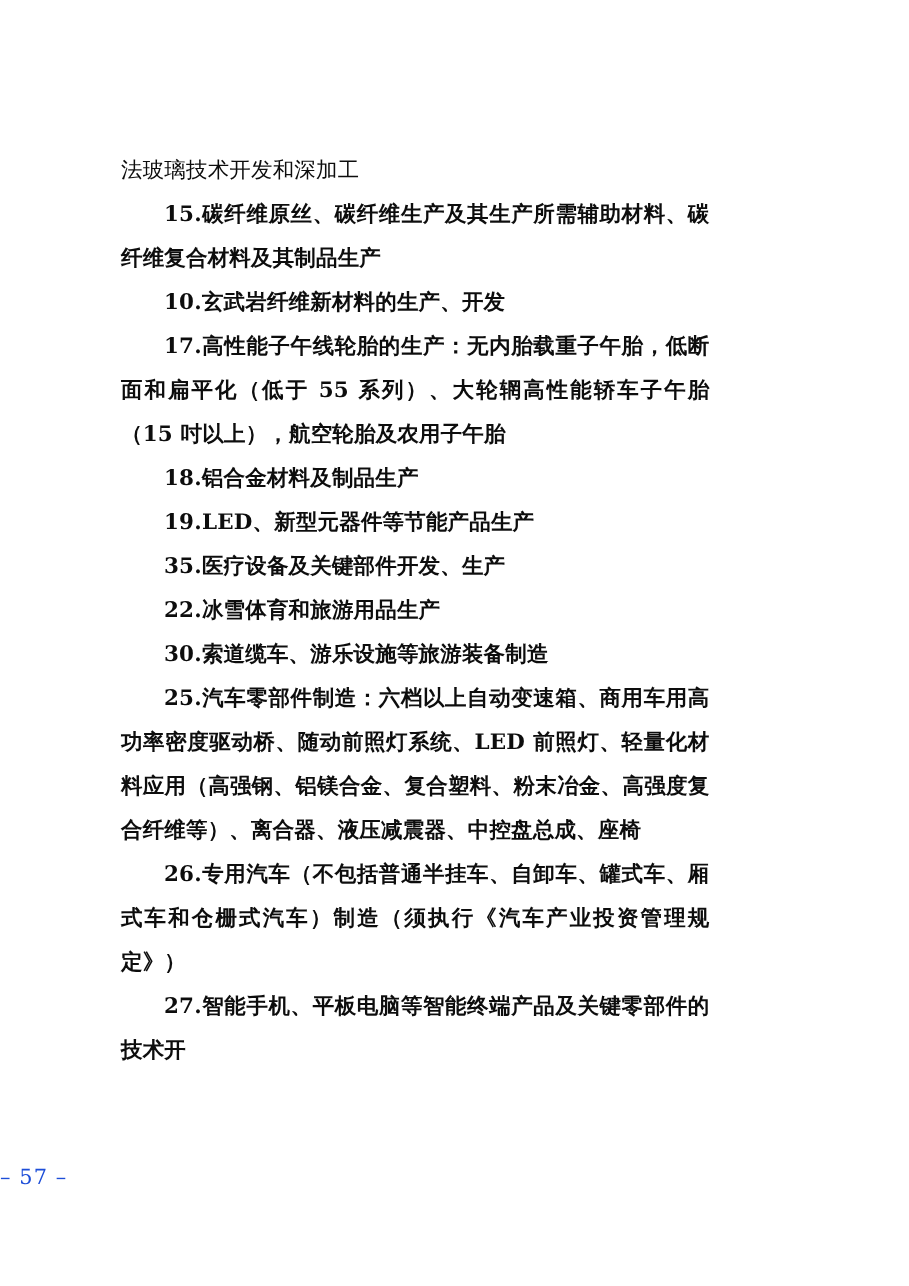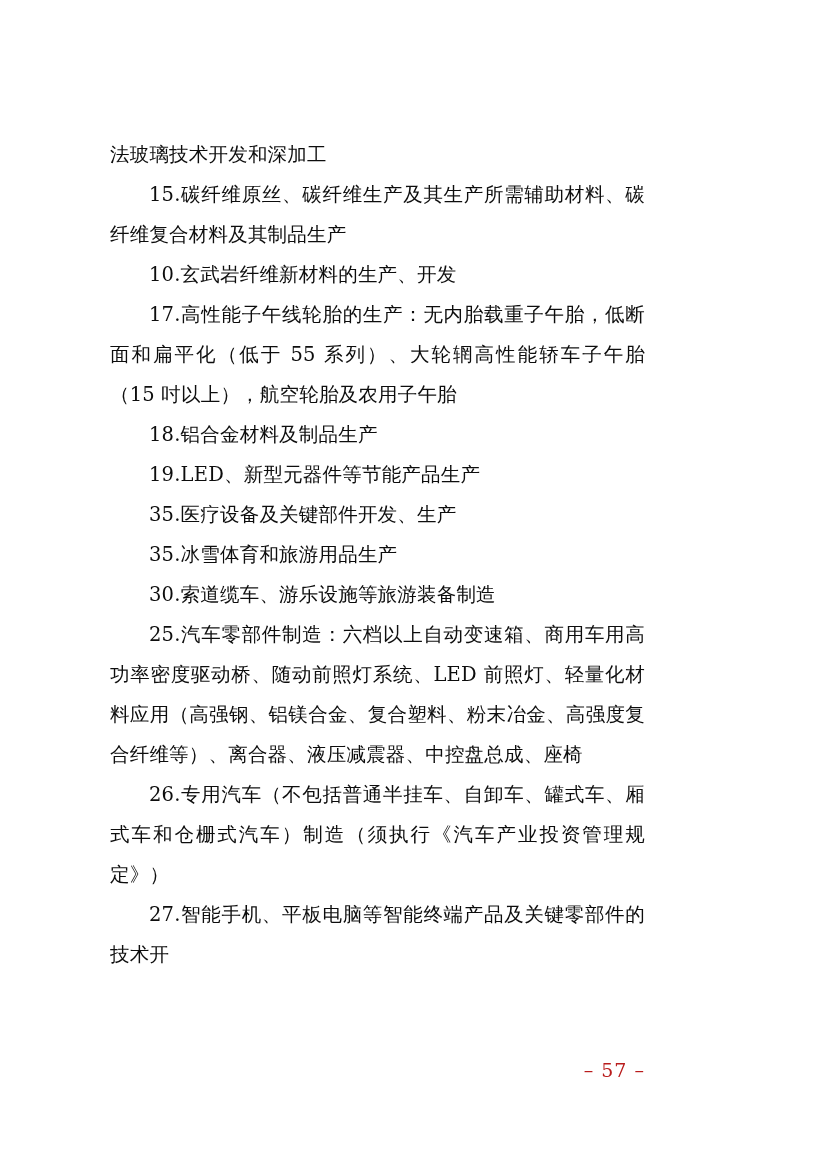--- a/index.html
+++ b/index.html
@@ -31,45 +31,46 @@
   }
   .para {
     margin: 0;
     padding: 0;
   }
   .para.cont {
     text-indent: 0;
   }
   .para.indent {
     text-indent: 2em;
+    font-weight: bold;
   }
   .page-number {
     position: absolute;
     left: 0;
     right: 96px;
     bottom: 88px;
-    text-align: right;
+    text-align: left;
     font-size: 19px;
     font-family: "DejaVu Serif", "Liberation Serif", serif;
-    color: #b91c1c;
+    color: #1d4ed8;
     letter-spacing: 1px;
   }
 </style>
 </head>
 <body>
 
 <div class="page">
   <div class="doc-body">
     <p class="para cont">法玻璃技术开发和深加工</p>
     <p class="para indent">15.碳纤维原丝、碳纤维生产及其生产所需辅助材料、碳纤维复合材料及其制品生产</p>
     <p class="para indent">10.玄武岩纤维新材料的生产、开发</p>
     <p class="para indent">17.高性能子午线轮胎的生产：无内胎载重子午胎，低断面和扁平化（低于 55 系列）、大轮辋高性能轿车子午胎（15 吋以上），航空轮胎及农用子午胎</p>
     <p class="para indent">18.铝合金材料及制品生产</p>
     <p class="para indent">19.LED、新型元器件等节能产品生产</p>
     <p class="para indent">35.医疗设备及关键部件开发、生产</p>
-    <p class="para indent">35.冰雪体育和旅游用品生产</p>
+    <p class="para indent">22.冰雪体育和旅游用品生产</p>
     <p class="para indent">30.索道缆车、游乐设施等旅游装备制造</p>
     <p class="para indent">25.汽车零部件制造：六档以上自动变速箱、商用车用高功率密度驱动桥、随动前照灯系统、LED 前照灯、轻量化材料应用（高强钢、铝镁合金、复合塑料、粉末冶金、高强度复合纤维等）、离合器、液压减震器、中控盘总成、座椅</p>
     <p class="para indent">26.专用汽车（不包括普通半挂车、自卸车、罐式车、厢式车和仓栅式汽车）制造（须执行《汽车产业投资管理规定》）</p>
     <p class="para indent">27.智能手机、平板电脑等智能终端产品及关键零部件的技术开</p>
   </div>
   <div class="page-number">– 57 –</div>
 </div>
 
 </body></html>

